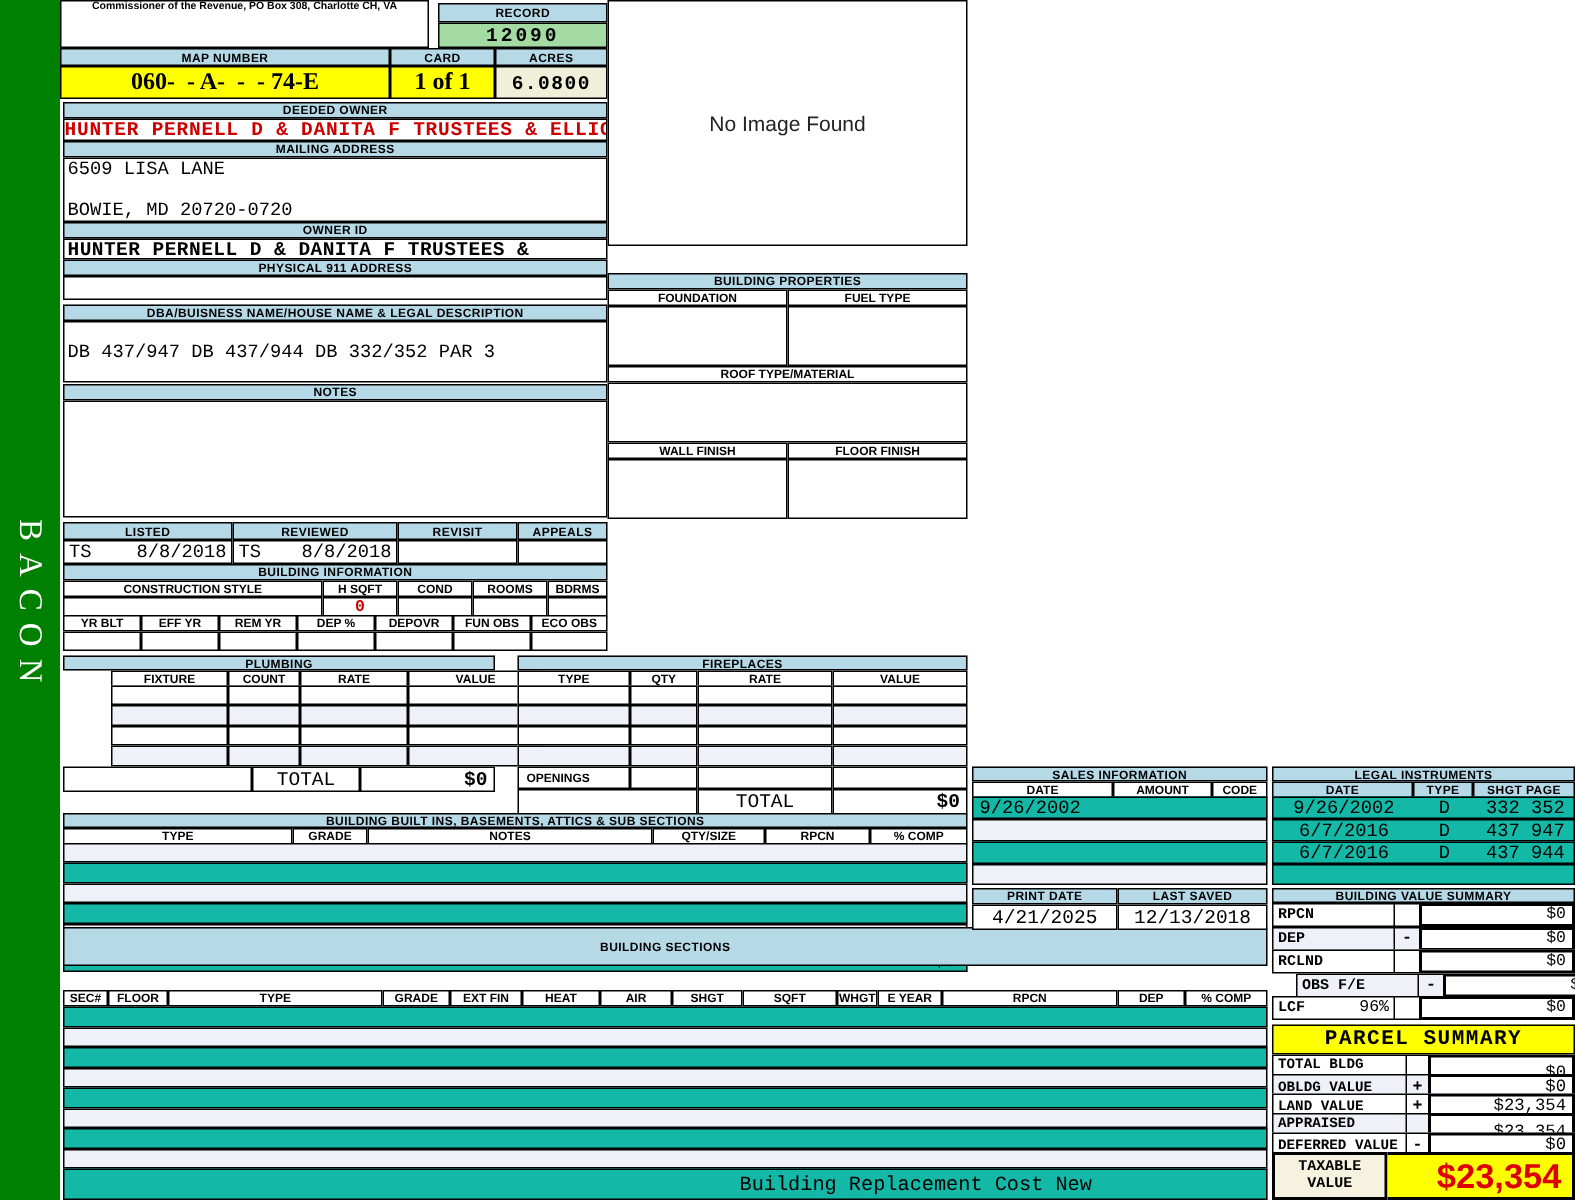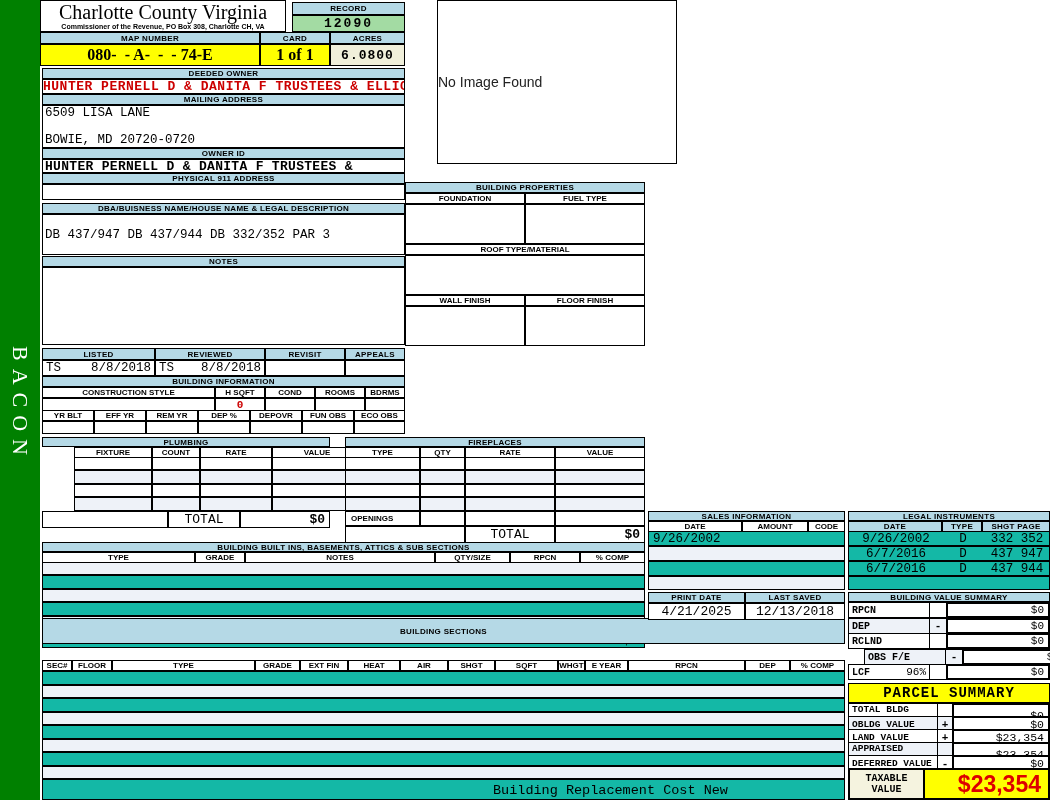--- a/index.html
+++ b/index.html
@@ -49,32 +49,31 @@
   .ps-op { font:bold 11px "Liberation Mono",monospace; display:flex; align-items:center; justify-content:center; border-top:1px solid #000; border-bottom:1px solid #000; background:#fff; }
   .ps-val { font:11.5px "Liberation Mono",monospace; display:flex; align-items:center; justify-content:flex-end; padding-right:4px; border:2px solid #000; background:#fff; }
 </style>
 </head>
 <body>
 
 <div class="abs" style="left:0;top:0;width:40px;height:800px;background:#008000;"></div>
 <div class="abs serif" style="left:7px;top:346px;color:#fff;font-size:22px;letter-spacing:8px;writing-mode:vertical-rl;">BACON</div>
 
 <div class="abs box" style="left:40px;top:0;width:246px;height:32px;text-align:center;">
-  <div class="serif" style="font-size:20px;line-height:22px;">Charlotte County Virginia</div>
   <div style="font:bold 7px 'Liberation Sans',sans-serif;line-height:8px;">Commissioner of the Revenue, PO Box 308, Charlotte CH, VA</div>
 </div>
 
 <div class="abs bar" style="left:292px;top:2px;width:113px;height:13px;">RECORD</div>
 <div class="abs mono" style="left:292px;top:15px;width:113px;height:17px;background:#a3dba3;border:1px solid #000;font-weight:bold;font-size:13px;letter-spacing:2px;display:flex;align-items:center;justify-content:center;">12090</div>
 
 <div class="abs bar" style="left:40px;top:32px;width:220px;height:12px;">MAP NUMBER</div>
 <div class="abs bar" style="left:260px;top:32px;width:70px;height:12px;">CARD</div>
 <div class="abs bar" style="left:330px;top:32px;width:75px;height:12px;">ACRES</div>
 
-<div class="abs serif pre" style="left:40px;top:44px;width:220px;height:22px;background:#ffff00;border:1px solid #000;font-weight:bold;font-size:16px;display:flex;align-items:center;justify-content:center;">080-  - A-  -  - 74-E</div>
+<div class="abs serif pre" style="left:40px;top:44px;width:220px;height:22px;background:#ffff00;border:1px solid #000;font-weight:bold;font-size:16px;display:flex;align-items:center;justify-content:center;">060-  - A-  -  - 74-E</div>
 <div class="abs serif" style="left:260px;top:44px;width:70px;height:22px;background:#ffff00;border:1px solid #000;font-weight:bold;font-size:16px;display:flex;align-items:center;justify-content:center;">1 of 1</div>
 <div class="abs mono" style="left:330px;top:44px;width:75px;height:22px;background:#f0efda;border:1px solid #000;font-weight:bold;font-size:13px;letter-spacing:1px;display:flex;align-items:center;justify-content:center;">6.0800</div>
 
 <div class="abs bar" style="left:42px;top:68px;width:363px;height:11px;">DEEDED OWNER</div>
 <div class="abs mono" style="left:42px;top:79px;width:363px;height:15px;border:1px solid #000;color:#cc0000;font-weight:bold;font-size:13px;letter-spacing:.5px;white-space:nowrap;overflow:hidden;display:flex;align-items:center;">HUNTER PERNELL D &amp; DANITA F TRUSTEES &amp; ELLIOTT</div>
 
 <div class="abs bar" style="left:42px;top:94px;width:363px;height:11px;">MAILING ADDRESS</div>
 <div class="abs box" style="left:42px;top:105px;width:363px;height:43px;">
   <div class="mono" style="font-size:12.5px;line-height:15px;padding-left:2px;">6509 LISA LANE</div>
   <div class="mono" style="font-size:12.5px;line-height:15px;padding-left:2px;margin-top:12px;">BOWIE, MD 20720-0720</div>
@@ -268,21 +267,21 @@
 <div class="abs stripe" style="left:42px;top:698px;width:803px;height:14px;"></div>
 <div class="abs stripe alt" style="left:42px;top:712px;width:803px;height:13px;"></div>
 <div class="abs stripe" style="left:42px;top:725px;width:803px;height:14px;"></div>
 <div class="abs stripe alt" style="left:42px;top:739px;width:803px;height:13px;"></div>
 <div class="abs stripe" style="left:42px;top:752px;width:803px;height:14px;"></div>
 <div class="abs stripe alt" style="left:42px;top:766px;width:803px;height:13px;"></div>
 <div class="abs stripe" style="left:42px;top:779px;width:803px;height:21px;">
   <span class="mono" style="position:absolute;left:450px;top:3px;font-size:13.5px;">Building Replacement Cost New</span>
 </div>
 
-<div class="abs box" style="left:405px;top:0;width:240px;height:164px;display:flex;align-items:center;margin-left:32px;">
+<div class="abs box" style="left:405px;top:0;width:240px;height:164px;display:flex;align-items:center;justify-content:center;">
   <span style="font-size:14px;color:#222;">No Image Found</span>
 </div>
 
 <div class="abs bar" style="left:405px;top:182px;width:240px;height:11px;">BUILDING PROPERTIES</div>
 <div class="abs sub" style="left:405px;top:193px;width:120px;height:11px;">FOUNDATION</div>
 <div class="abs sub" style="left:525px;top:193px;width:120px;height:11px;">FUEL TYPE</div>
 <div class="abs box" style="left:405px;top:204px;width:120px;height:40px;"></div>
 <div class="abs box" style="left:525px;top:204px;width:120px;height:40px;"></div>
 <div class="abs sub" style="left:405px;top:244px;width:240px;height:11px;">ROOF TYPE/MATERIAL</div>
 <div class="abs box" style="left:405px;top:255px;width:240px;height:40px;"></div>

